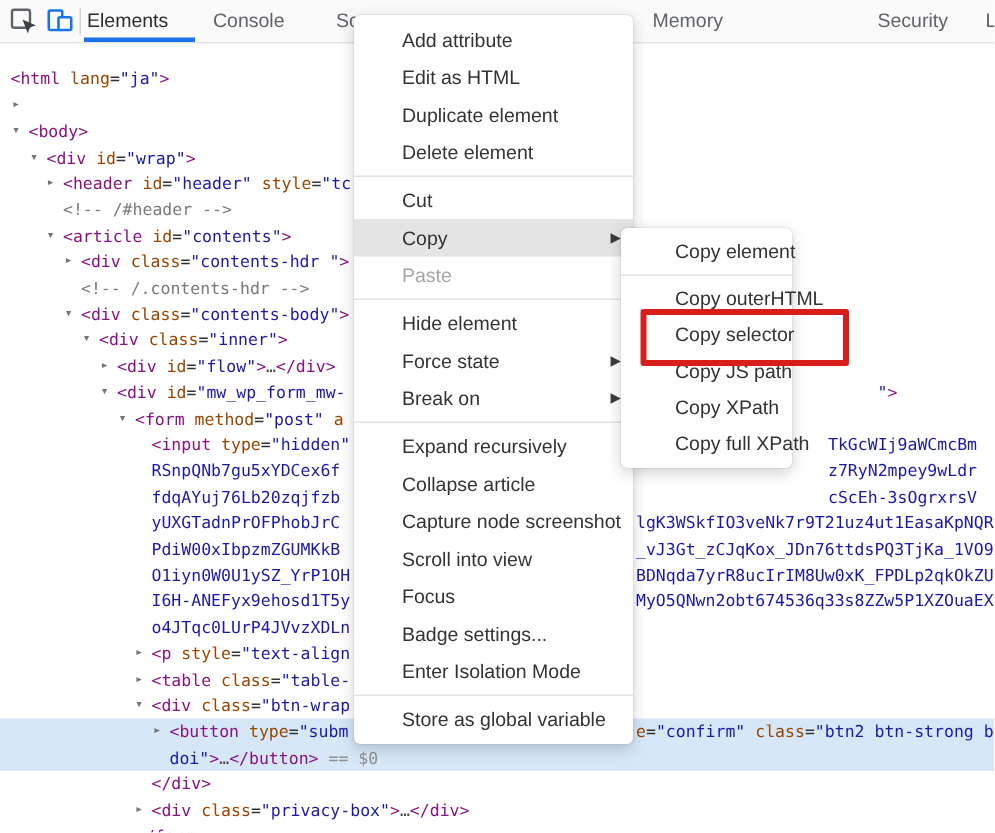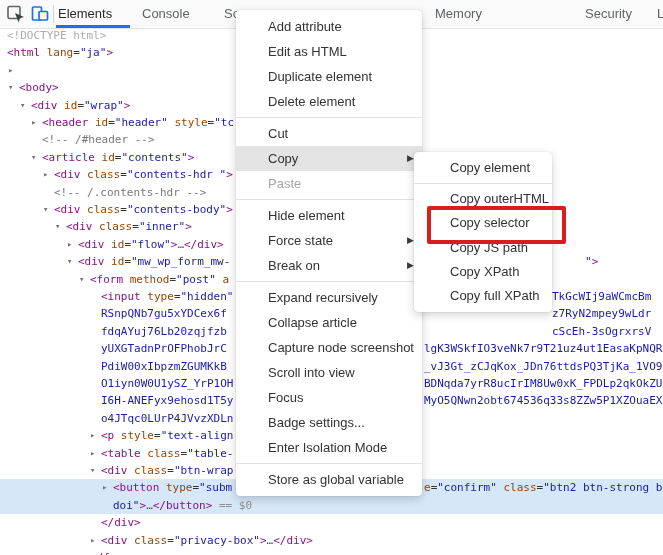--- a/index.html
+++ b/index.html
@@ -21,40 +21,39 @@
   .dom-row .seg{position:absolute;top:0;white-space:pre;}
   .arrow{position:absolute;top:0;font-size:9px;color:#757575;line-height:17.4px;}
   .sg-t{color:#881280}.sg-a{color:#994500}.sg-v{color:#1a1aa6}.sg-p{color:#333}
   .sg-c{color:#797979}.sg-d{color:#ababab}.sg-e{color:#4d4d4d}.sg-g{color:#8f8f8f}
   .band{position:absolute;left:0;top:479px;width:663px;height:35px;background:#d6e7f8;z-index:0;}
   
   .menu{position:absolute;background:#fff;border-radius:4px;padding:4px 0;
         box-shadow:0 0 1px rgba(0,0,0,.28),0 3px 10px rgba(0,0,0,.18);
         font-size:13px;color:#333;}
   .menu-main{left:236px;top:10px;width:186px;z-index:5;}
-  .menu-sub{left:414px;top:152px;width:138px;z-index:6;}
+  .menu-sub{left:414px;top:152px;width:114px;z-index:6;}
   .mi{position:relative;height:25px;line-height:25px;padding-left:32px;white-space:nowrap;cursor:pointer;}
   .menu-sub .mi{height:24.2px;line-height:24.2px;padding-left:36px;}
   .mi.hl{background:#e4e4e4;}
   .mi.disabled{color:#a6a6a6;cursor:default;}
   .mi .sub-arrow{position:absolute;right:8px;top:0;font-size:9px;color:#3c3c3c;}
   .msep{height:1px;background:#e2e2e2;margin:3px 0;}
   
   .red-box{position:absolute;left:427px;top:206px;width:139px;height:38px;
            border:4px solid #d81d1d;border-radius:2px;z-index:9;box-sizing:border-box;}
 </style>
 </head>
 <body>
 
 <div class="screen">
 
   <div class="band"></div>
 
   <div class="dom">
-      <div class="dom-row" style="top: 27px;"><span class="seg" style="left: 7px;"><span class="sg-d">&lt;!DOCTYPE html&gt;</span></span></div>
       <div class="dom-row" style="top: 44.4px;"><span class="seg" style="left: 7px;"><span class="sg-t">&lt;html</span><span class="sg-a"> lang</span><span class="sg-p">=</span><span class="sg-v">"ja"</span><span class="sg-t">&gt;</span></span></div>
       <div class="dom-row" style="top: 61.8px;"><span class="arrow" style="left: 8px;">▸</span></div>
       <div class="dom-row" style="top: 79.2px;"><span class="arrow" style="left: 8px;">▾</span><span class="seg" style="left: 19px;"><span class="sg-t">&lt;body&gt;</span></span></div>
       <div class="dom-row" style="top: 96.6px;"><span class="arrow" style="left: 20px;">▾</span><span class="seg" style="left: 31px;"><span class="sg-t">&lt;div</span><span class="sg-a"> id</span><span class="sg-p">=</span><span class="sg-v">"wrap"</span><span class="sg-t">&gt;</span></span></div>
       <div class="dom-row" style="top: 114px;"><span class="arrow" style="left: 31px;">▸</span><span class="seg" style="left: 42px;"><span class="sg-t">&lt;header</span><span class="sg-a"> id</span><span class="sg-p">=</span><span class="sg-v">"header"</span><span class="sg-a"> style</span><span class="sg-p">=</span><span class="sg-v">"tc</span></span></div>
       <div class="dom-row" style="top: 131.4px;"><span class="seg" style="left: 42px;"><span class="sg-c">&lt;!-- /#header --&gt;</span></span></div>
       <div class="dom-row" style="top: 148.8px;"><span class="arrow" style="left: 31px;">▾</span><span class="seg" style="left: 42px;"><span class="sg-t">&lt;article</span><span class="sg-a"> id</span><span class="sg-p">=</span><span class="sg-v">"contents"</span><span class="sg-t">&gt;</span></span></div>
       <div class="dom-row" style="top: 166.2px;"><span class="arrow" style="left: 43px;">▸</span><span class="seg" style="left: 54px;"><span class="sg-t">&lt;div</span><span class="sg-a"> class</span><span class="sg-p">=</span><span class="sg-v">"contents-hdr "</span><span class="sg-t">&gt;</span></span></div>
       <div class="dom-row" style="top: 183.6px;"><span class="seg" style="left: 54px;"><span class="sg-c">&lt;!-- /.contents-hdr --&gt;</span></span></div>
       <div class="dom-row" style="top: 201px;"><span class="arrow" style="left: 43px;">▾</span><span class="seg" style="left: 54px;"><span class="sg-t">&lt;div</span><span class="sg-a"> class</span><span class="sg-p">=</span><span class="sg-v">"contents-body"</span><span class="sg-t">&gt;</span></span></div>

